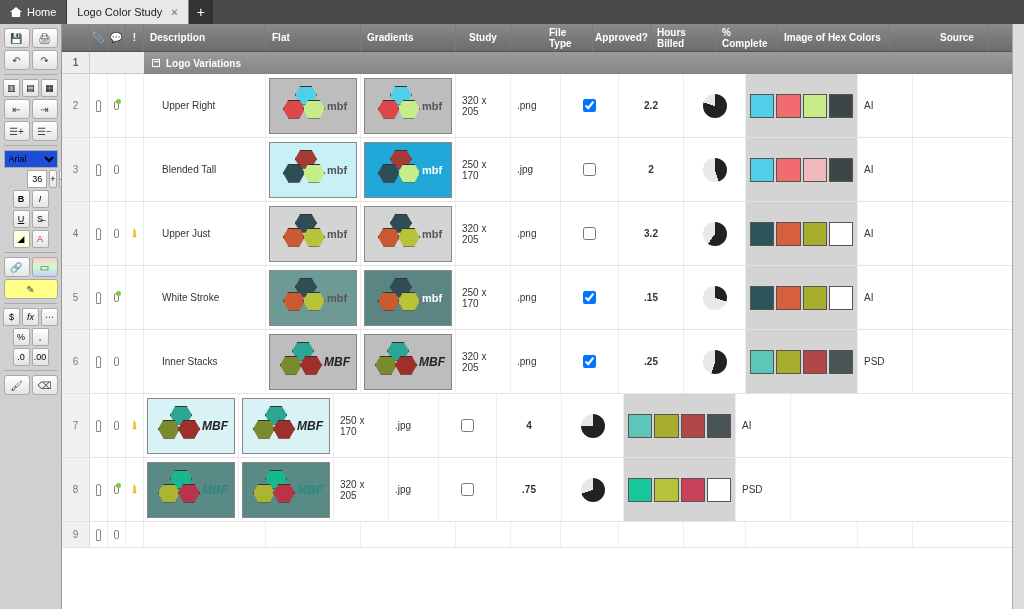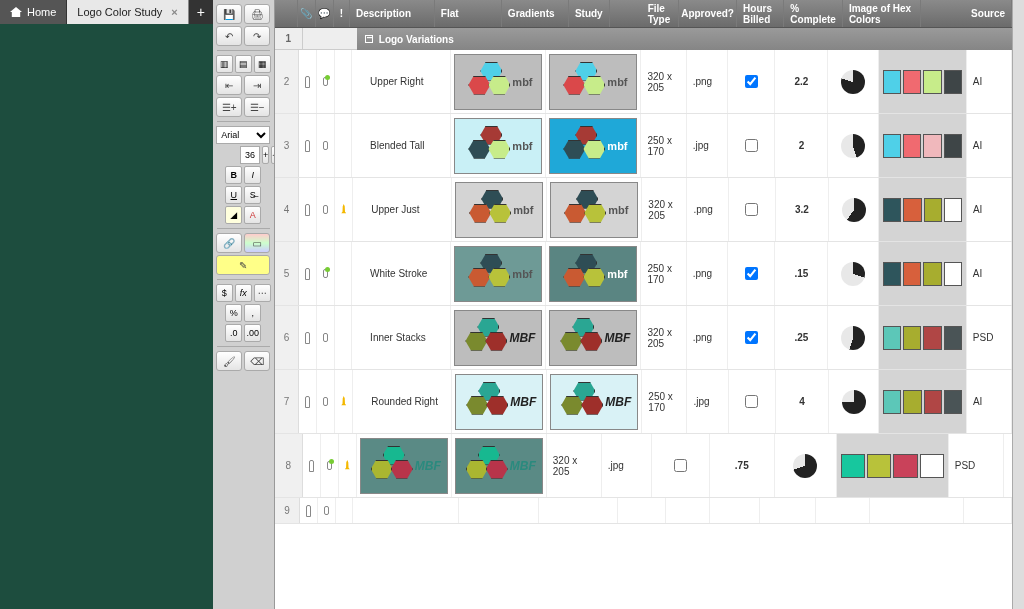--- a/index.html
+++ b/index.html
@@ -1,36 +1,36 @@
 <!DOCTYPE html>
 <html><head>
 <meta charset="utf-8">
 <style>
 * { box-sizing: border-box; margin: 0; padding: 0; }
 body { font-family: Arial, sans-serif; font-size: 11px; background: #1d4d3e; overflow: hidden; width: 1024px; height: 609px; }
-.app { width: 1024px; height: 609px; display: flex; flex-direction: row; }
+.app { width: 1024px; height: 609px; display: flex; flex-direction: column; }
 
 
 .tabbar { height: 24px; background: #4a4a4a; display: flex; align-items: stretch; }
 .tab { display: flex; align-items: center; padding: 0 10px; background: #e8e8e8; border-right: 1px solid #888; color: #222; gap: 5px; cursor: pointer; }
 .tab.home { background: #555; color: #fff; border-right: 1px solid #333; }
 .tab .x { color: #888; font-weight: bold; margin-left: 4px; }
 .tab-add { width: 24px; display: flex; align-items: center; justify-content: center; color: #fff; background: #333; font-size: 14px; cursor: pointer; }
 .home-ico { width: 12px; height: 10px; background: #fff; clip-path: polygon(50% 0, 100% 50%, 85% 50%, 85% 100%, 15% 100%, 15% 50%, 0 50%); }
 
 
 .main { flex: 1; display: flex; background: #c4c4c4; overflow: hidden; }
 
 
 .toolbar { width: 62px; background: #d0d0d0; border-right: 1px solid #999; padding: 4px 0; display: flex; flex-direction: column; gap: 2px; overflow-y: auto; }
 .tool-row { display: flex; gap: 2px; justify-content: center; }
 .tool-btn { width: 26px; height: 20px; background: linear-gradient(#fff,#e4e4e4); border: 1px solid #aaa; border-radius: 3px; display: flex; align-items: center; justify-content: center; font-size: 10px; color: #444; cursor: pointer; }
 .tool-btn.wide { width: 54px; }
 .tool-sep { height: 1px; background: #aaa; margin: 2px 4px; }
-.font-sel { width: 54px; height: 18px; font-size: 9px; border: 1px solid #aaa; background: #ffffff; }
+.font-sel { width: 54px; height: 18px; font-size: 9px; border: 1px solid #aaa; background: #1d4ed8; }
 .mini-row { display: flex; gap: 2px; justify-content: center; }
 .mini-btn { width: 17px; height: 18px; background: linear-gradient(#fff,#e4e4e4); border: 1px solid #aaa; border-radius: 2px; font-size: 9px; display: flex; align-items: center; justify-content: center; cursor: pointer; }
 .size-combo { display:flex; gap:2px; justify-content:center;padding-left:32px; }
 .size-in { width:20px; height:18px; font-size:9px; border:1px solid #aaa; text-align:center; }
 
 
 .content { flex: 1; display: flex; flex-direction: column; overflow: hidden; }
 .header-row { display: flex; background: linear-gradient(#8a8a8a,#6b6b6b); color: #fff; font-size: 10px; font-weight: bold; height: 28px; border-bottom: 1px solid #555; }
 .h-cell { display: flex; align-items: center; padding: 0 6px; border-right: 1px solid #7a7a7a; }
 .h-rownum { width: 28px; justify-content: center; }
@@ -483,21 +483,20 @@
   <div class="r-cell r-rownum">7</div>
   <div class="r-cell r-attach">
                 <span class="attach-ico"></span>
               </div>
   <div class="r-cell r-comment">
                 <span class="comment-ico "></span>
               </div>
   <div class="r-cell r-flag">
                 <span class="bell-ico"></span>
               </div>
-  <div class="r-cell r-desc">Rounded Right</div>
   <div class="r-cell r-flat">
                 <div class="logo-thumb" style="background:#d9f2f6">
     <div class="hex-clust">
       <div class="hex h1" style="background:#2aa693"></div>
       <div class="hex h2" style="background:#7a8a2e"></div>
       <div class="hex h3" style="background:#9e2f2a"></div>
     </div>
     <span class="lg-text bold" style="">MBF</span>
   </div>
               </div>

